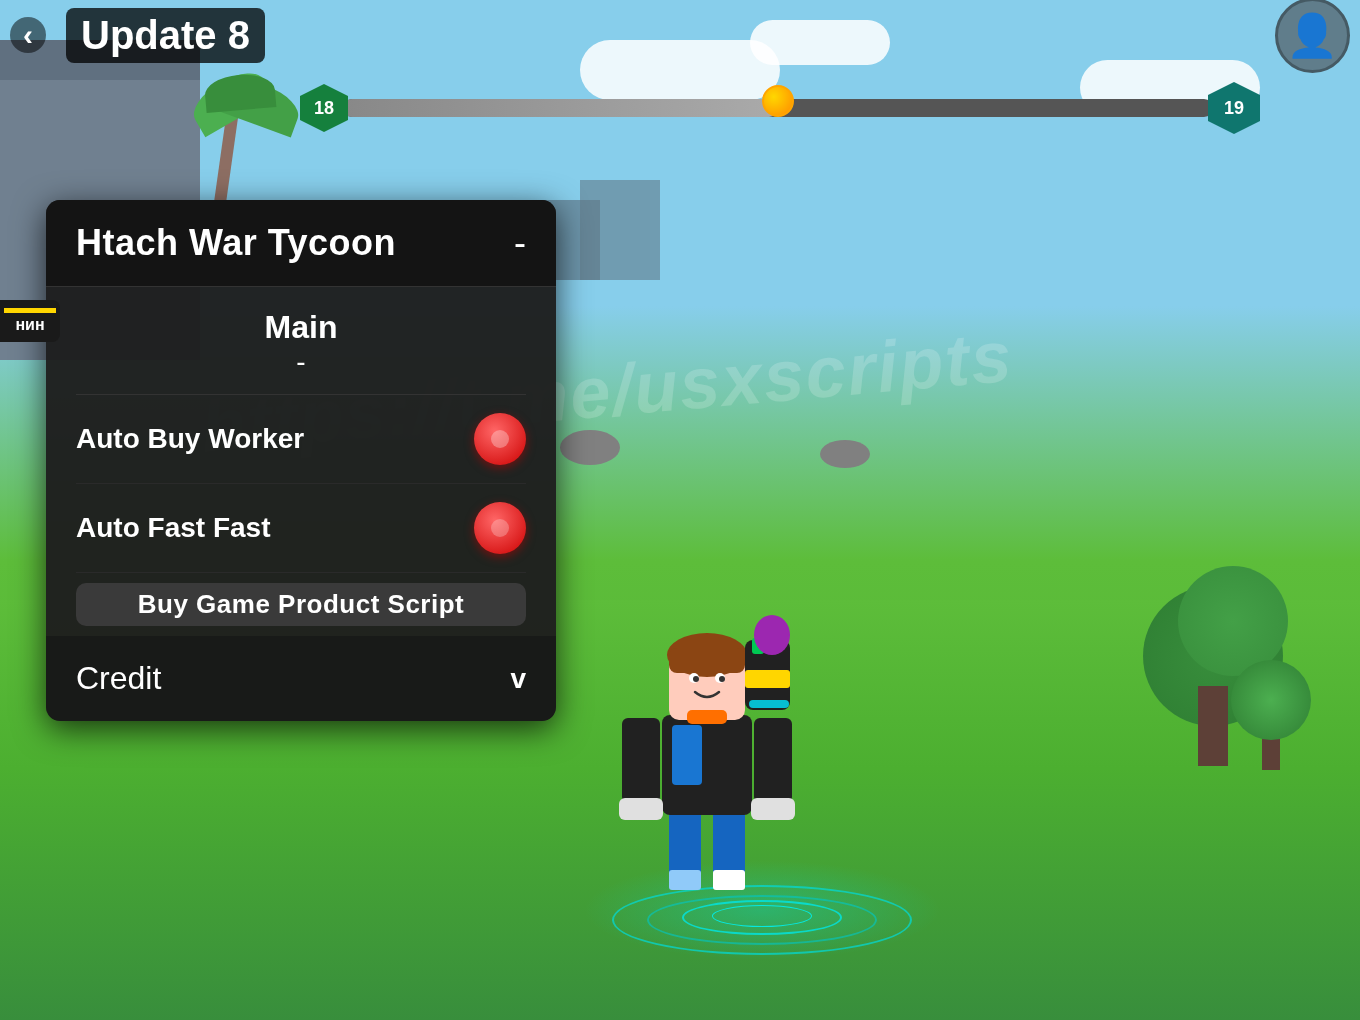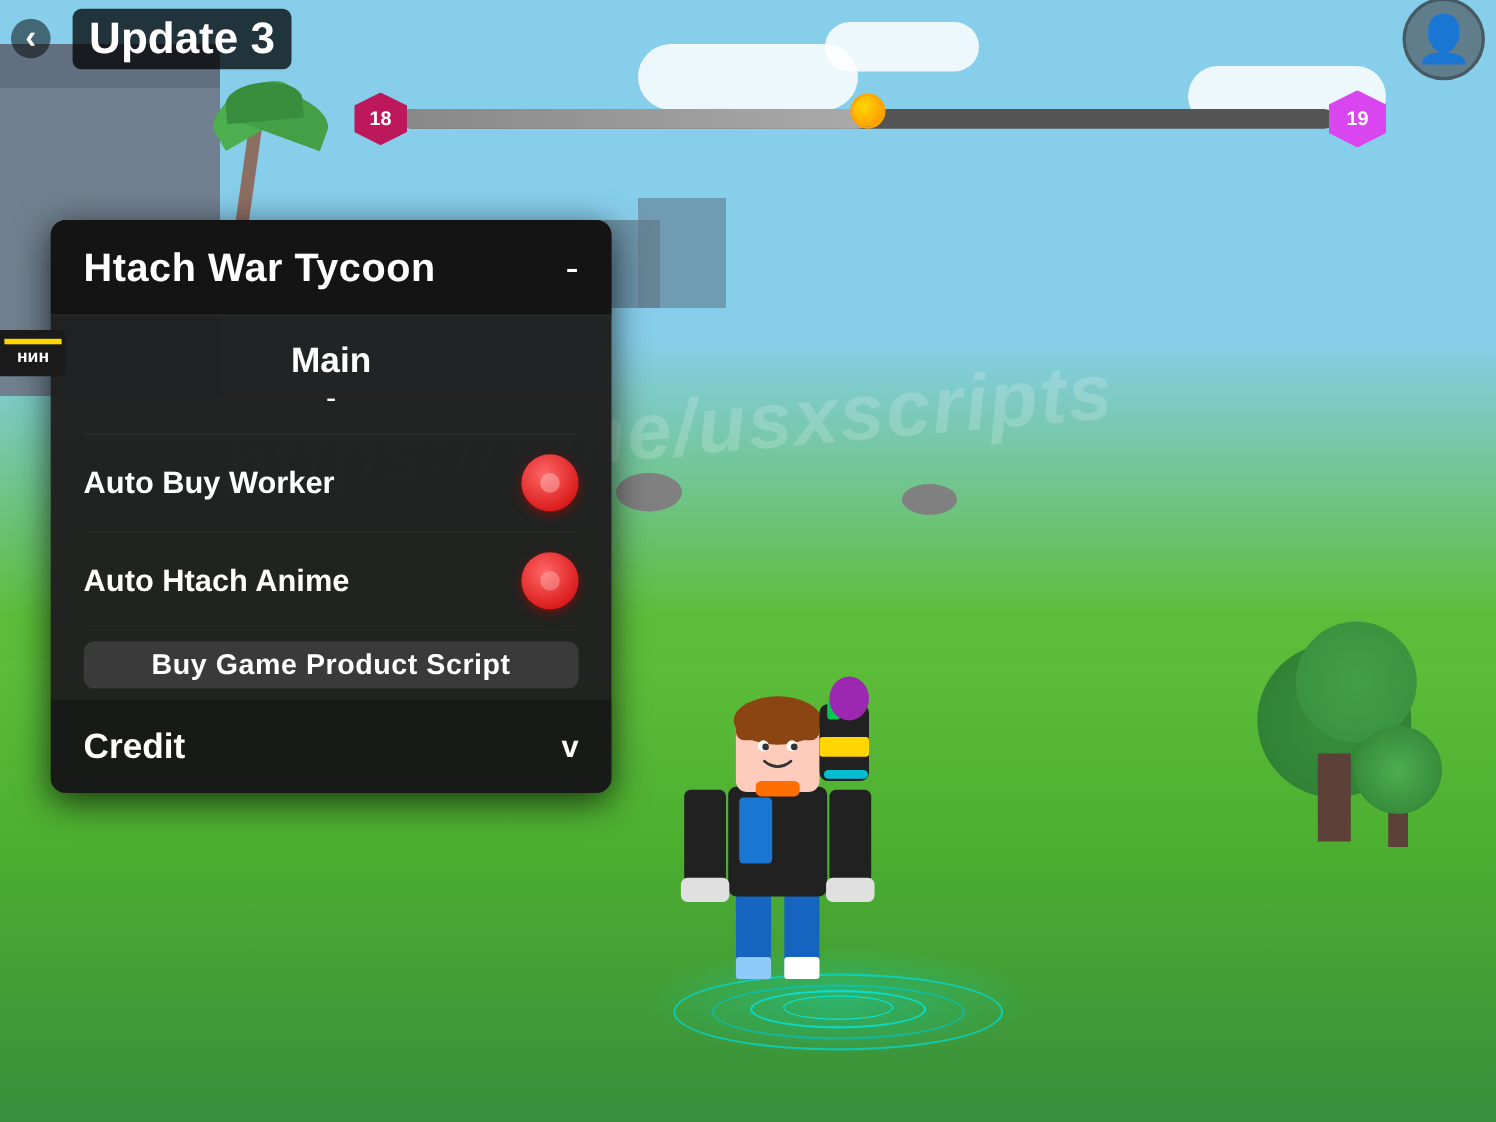--- a/index.html
+++ b/index.html
@@ -130,30 +130,29 @@
       right: 100px;
       height: 36px;
       z-index: 10;
       display: flex;
       align-items: center;
     }
 
     .level-badge {
       width: 48px;
       height: 48px;
-      background: #be185d;
+      background: #15803d;
       clip-path: polygon(50% 0%, 100% 25%, 100% 75%, 50% 100%, 0% 75%, 0% 25%);
       display: flex;
       align-items: center;
       justify-content: center;
       color: white;
       font-weight: 900;
       font-size: 18px;
       z-index: 2;
-      margin-left: 22px;
     }
 
     .level-bar-track {
       flex: 1;
       height: 18px;
       background: #555;
       border-radius: 9px;
       position: relative;
       margin: 0 -5px;
     }
@@ -175,21 +174,21 @@
       height: 32px;
       background: radial-gradient(circle at 35% 35%, #FFD700, #FF8C00);
       border-radius: 50%;
       border: 2px solid #FFA500;
       z-index: 3;
     }
 
     .level-badge-end {
       width: 52px;
       height: 52px;
-      background: #d946ef;
+      background: #0f766e;
       clip-path: polygon(50% 0%, 100% 25%, 100% 75%, 50% 100%, 0% 75%, 0% 25%);
       display: flex;
       align-items: center;
       justify-content: center;
       color: white;
       font-weight: 900;
       font-size: 18px;
       z-index: 2;
     }
 
@@ -325,21 +324,21 @@
       display: flex;
       align-items: center;
       justify-content: space-between;
       padding: 24px 30px;
       background: rgba(20,20,20,0.6);
     }
 
     .credit-label {
       color: white;
       font-size: 32px;
-      font-weight: 700;
+      font-weight: 400;
     }
 
     .credit-value {
       color: white;
       font-size: 28px;
       font-weight: 700;
     }
 
     
     .side-flag {
@@ -468,21 +467,21 @@
     <ellipse cx="175" cy="75" rx="18" ry="20" fill="#9C27B0"></ellipse>
 
     <rect x="152" y="140" width="40" height="8" rx="4" fill="#00E5FF" opacity="0.8"></rect>
   </svg>
 </div>
 
 <div class="watermark">https://t.me/usxscripts</div>
 
 <div class="top-bar">
   <span class="nav-arrow">‹</span>
-  <div class="update-badge">Update 3</div>
+  <div class="update-badge">Update 8</div>
   <div style="flex:1;"></div>
   <div class="profile-btn">
     <span class="profile-icon">👤</span>
   </div>
 </div>
 
 <div class="level-bar-container">
   <div class="level-badge">18</div>
   <div class="level-bar-track">
     <div class="level-bar-fill" style="width:50%;"></div>
@@ -514,21 +513,21 @@
     
     <div class="menu-item">
       <span class="menu-item-label">Auto Buy Worker</span>
       <button class="toggle-btn toggle-on">
         <span style="width:18px;height:18px;border-radius:50%;background:rgba(255,255,255,0.3);display:block;"></span>
       </button>
     </div>
 
     
     <div class="menu-item">
-      <span class="menu-item-label">Auto Htach Anime</span>
+      <span class="menu-item-label">Auto Fast Fast</span>
       <button class="toggle-btn toggle-on">
         <span style="width:18px;height:18px;border-radius:50%;background:rgba(255,255,255,0.25);display:block;"></span>
       </button>
     </div>
 
     
     <button class="script-button">Buy Game Product Script</button>
   </div>
 
   <div class="credit-section">

